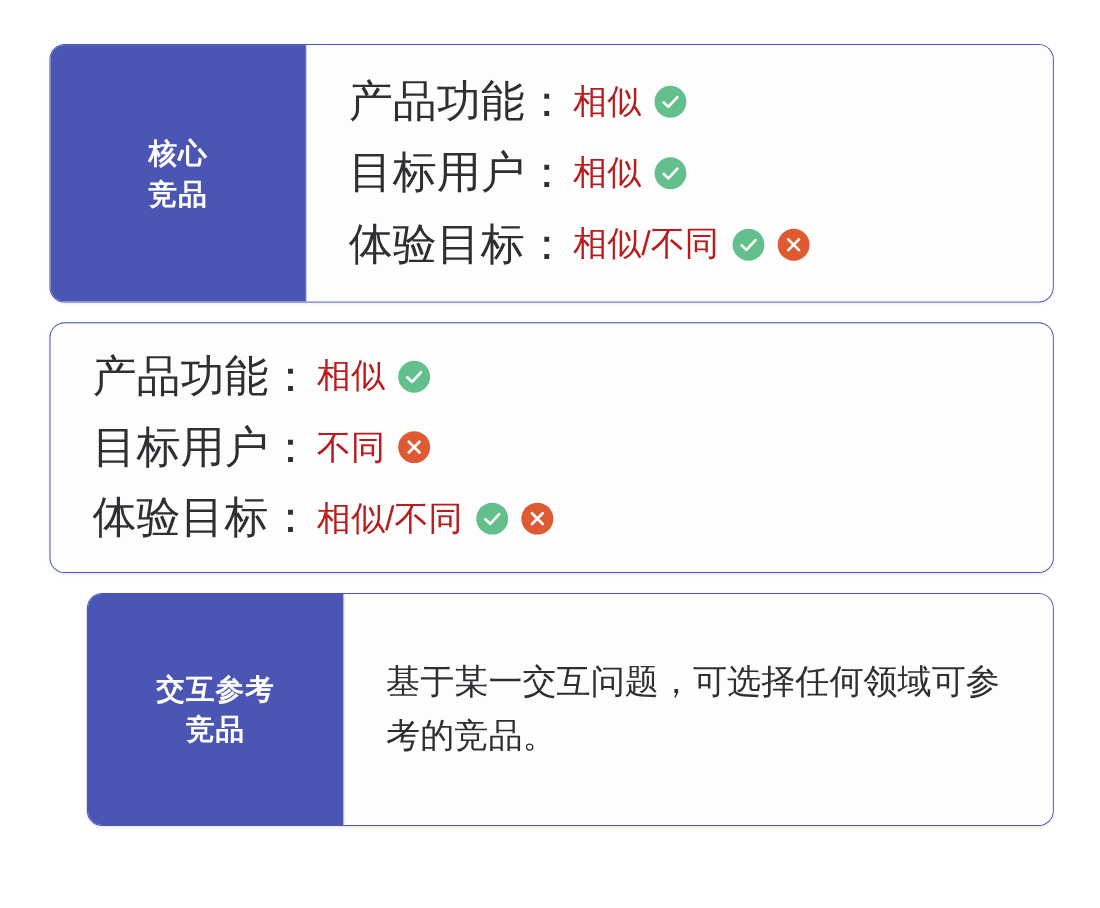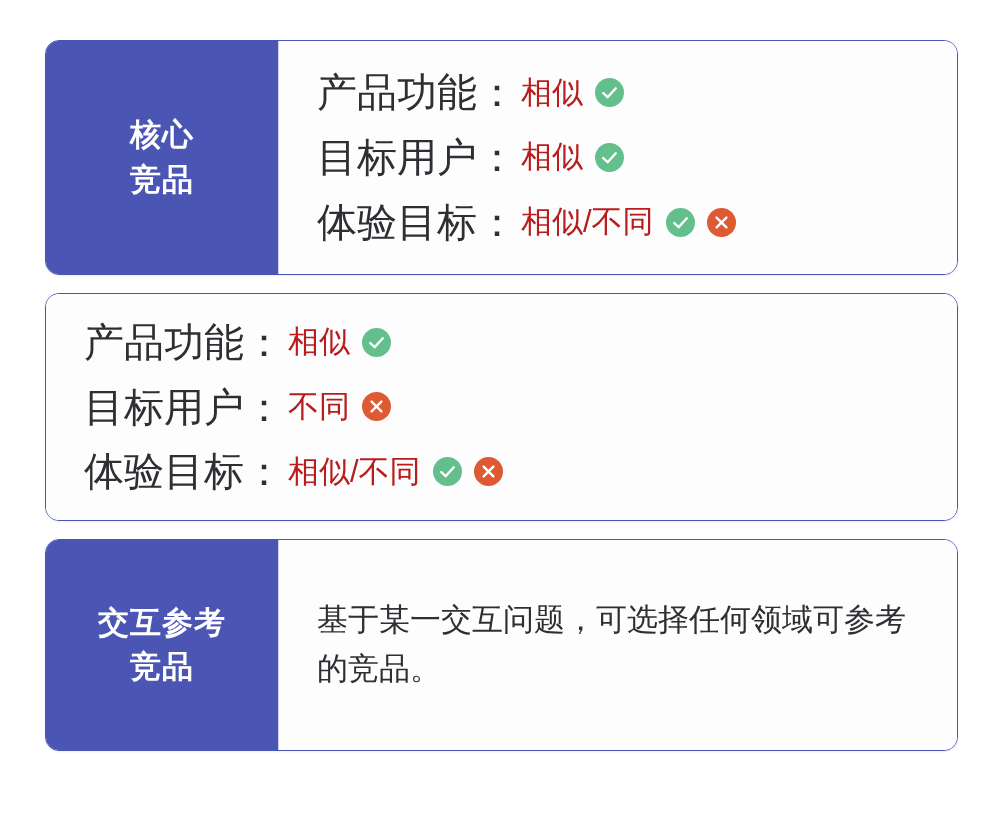--- a/index.html
+++ b/index.html
@@ -39,33 +39,33 @@
     overflow: hidden;
     box-shadow: 0 1px 2px rgba(70, 80, 170, 0.10);
   }
 
   .card + .card {
     margin-top: 18px;
   }
 
   .card-1 { height: 235px; }
   .card-2 { height: 228px; }
-  .card-3 { height: 212px; }
+  .card-3 { height: 212px; margin-left: 34px; }
 
   .card-label {
     flex: 0 0 233px;
     width: 233px;
     background: #4a55b4;
     color: #ffffff;
     display: flex;
     flex-direction: column;
     align-items: center;
     justify-content: center;
     font-weight: bold;
-    font-size: 31px;
+    font-size: 26px;
     line-height: 1.42;
     letter-spacing: 1px;
     text-align: center;
     box-sizing: border-box;
     border-right: 1.5px solid #cfd2e6;
   }
 
   .card-label .lbl-line {
     display: block;
     white-space: nowrap;

